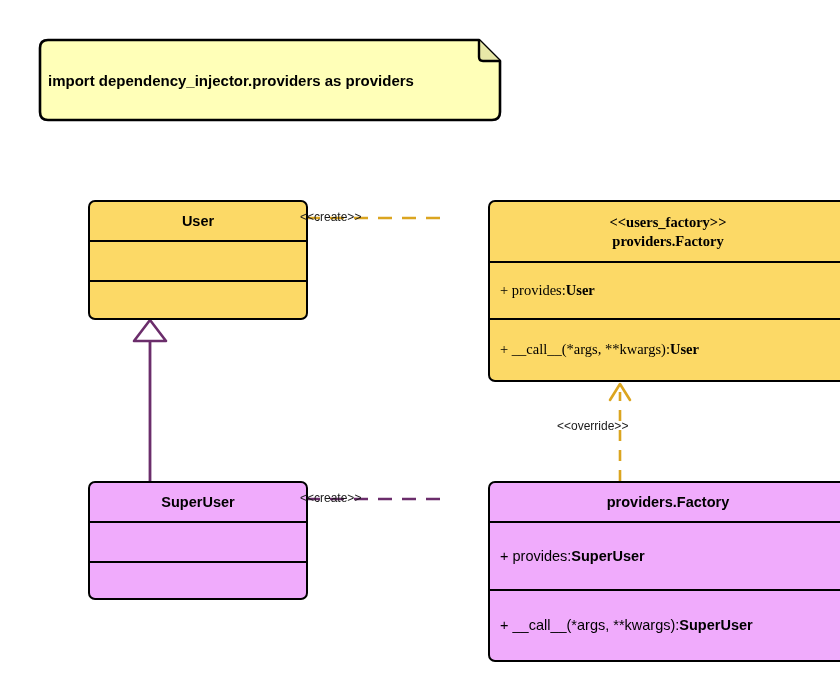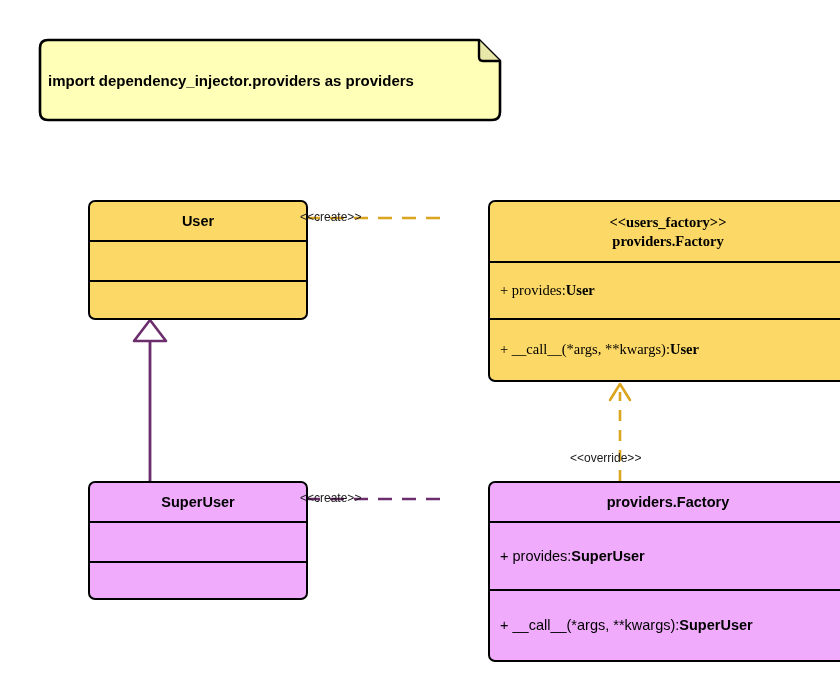--- a/index.html
+++ b/index.html
@@ -174,13 +174,13 @@
     <span class="plain" style="white-space:pre;">&nbsp;</span>
     <span class="plain">__call__(*args, **kwargs): </span>
     <b>SuperUser</b>
   </div>
 </div>
 
 <div class="edge-label" style="left:300px; top:210px;">&lt;&lt;create&gt;&gt;</div>
 
 <div class="edge-label" style="left:300px; top:491px;">&lt;&lt;create&gt;&gt;</div>
 
-<div class="edge-label" style="left:570px; top:419px;margin-top:32px;">&lt;&lt;override&gt;&gt;</div>
+<div class="edge-label" style="left:557px; top:419px;">&lt;&lt;override&gt;&gt;</div>
 
 </body></html>

